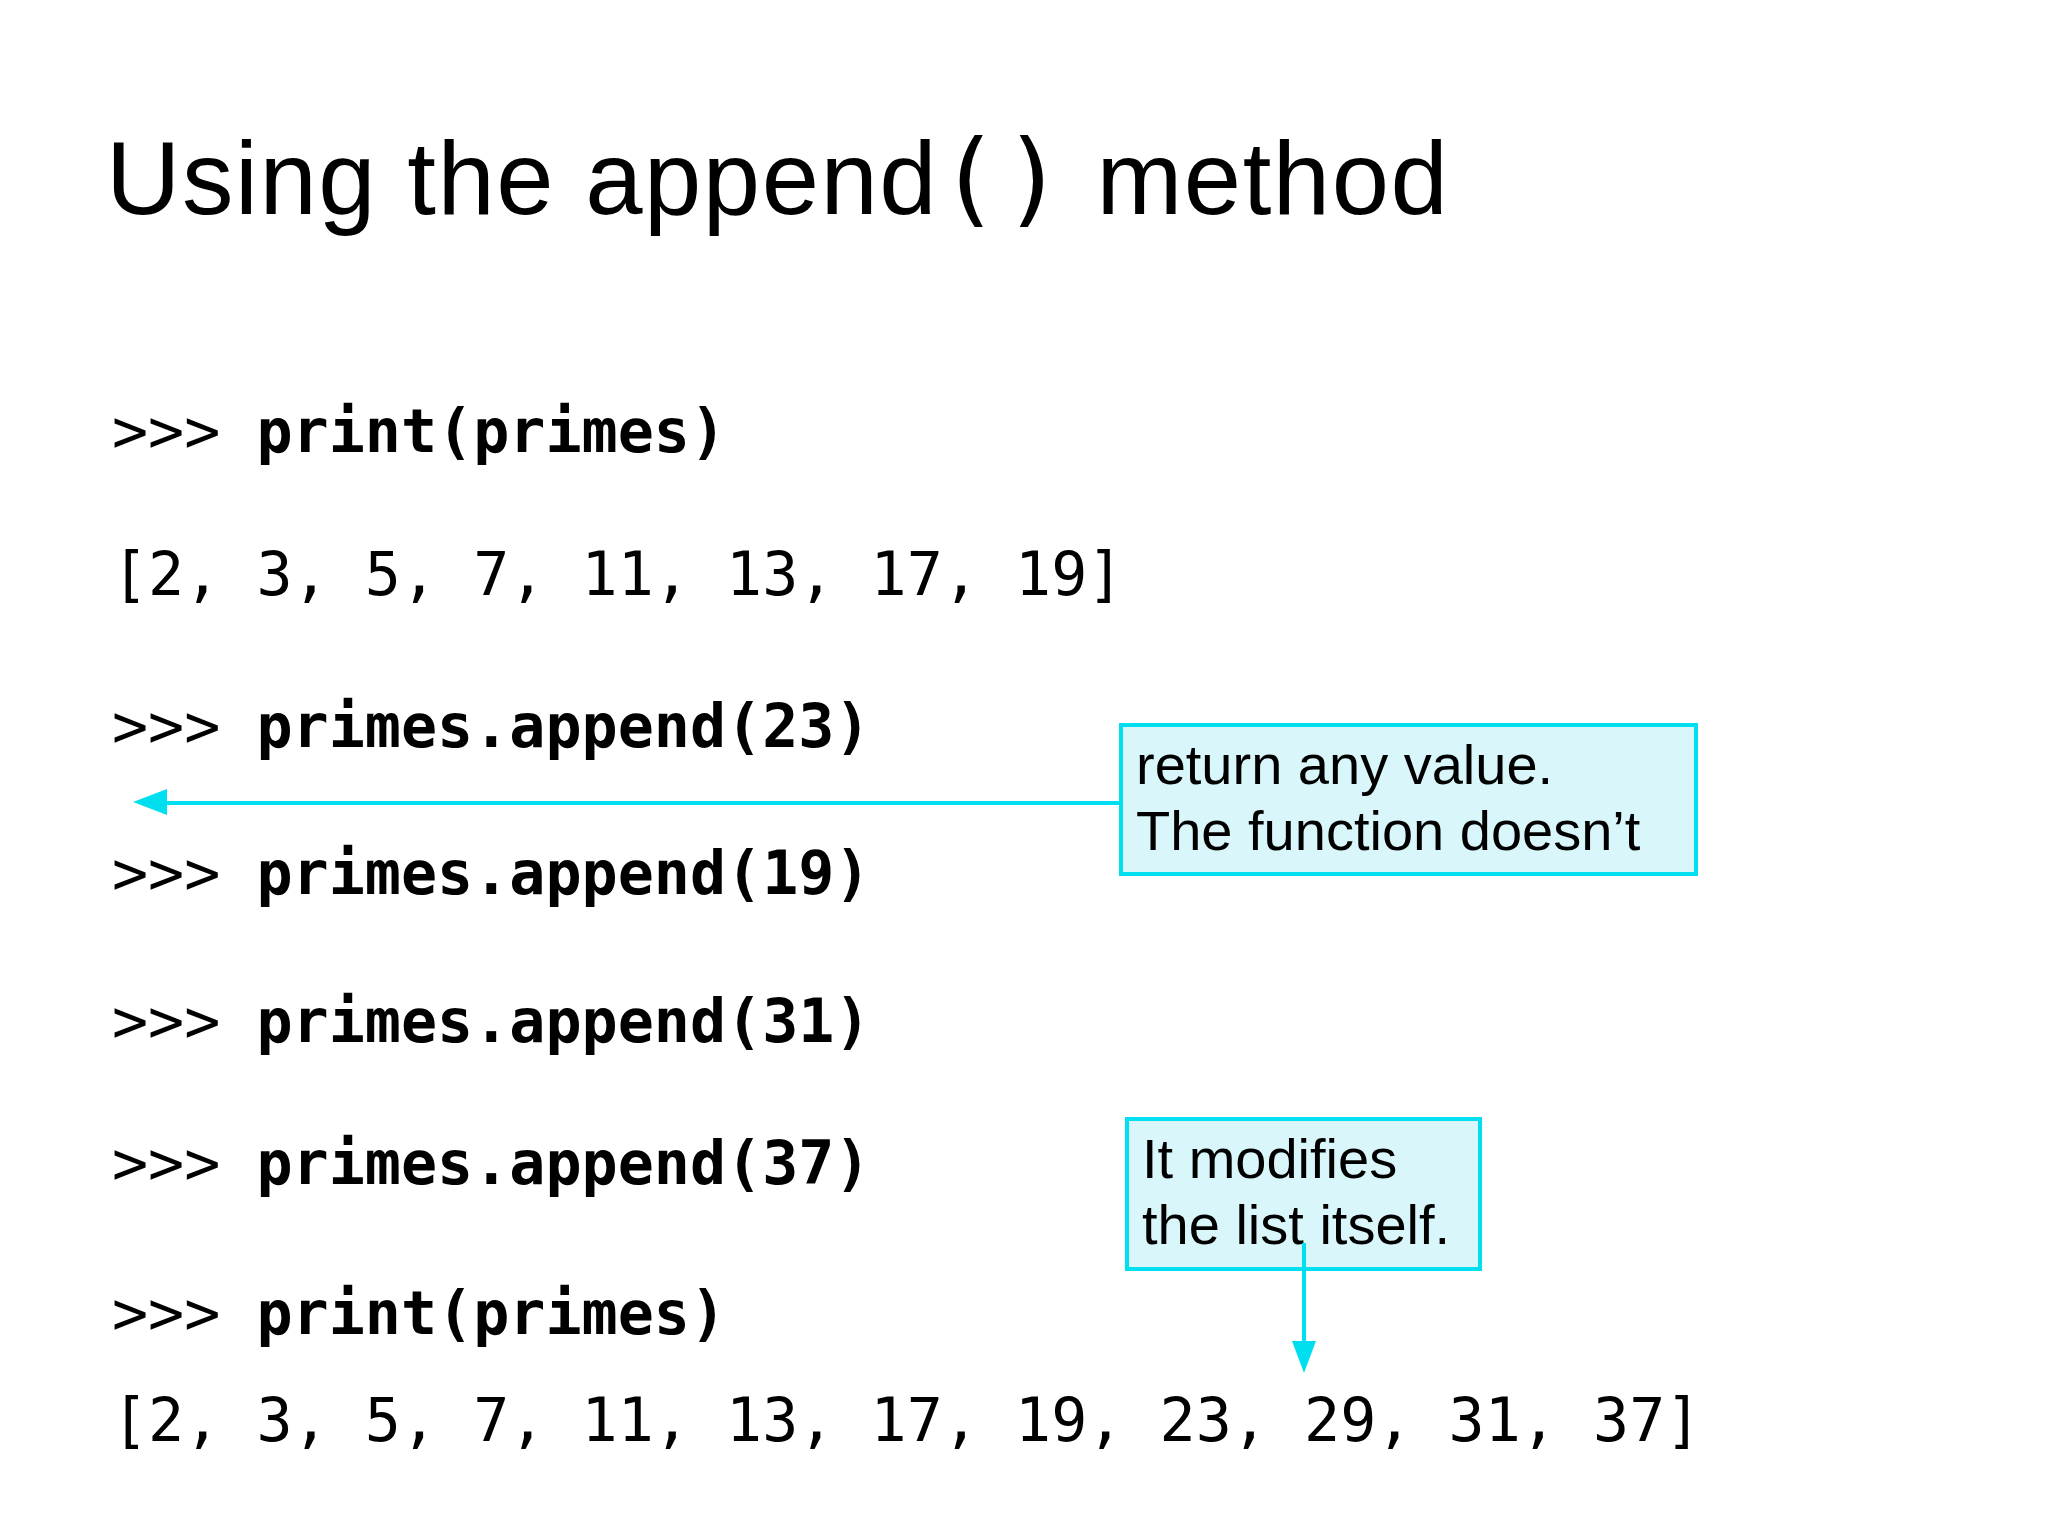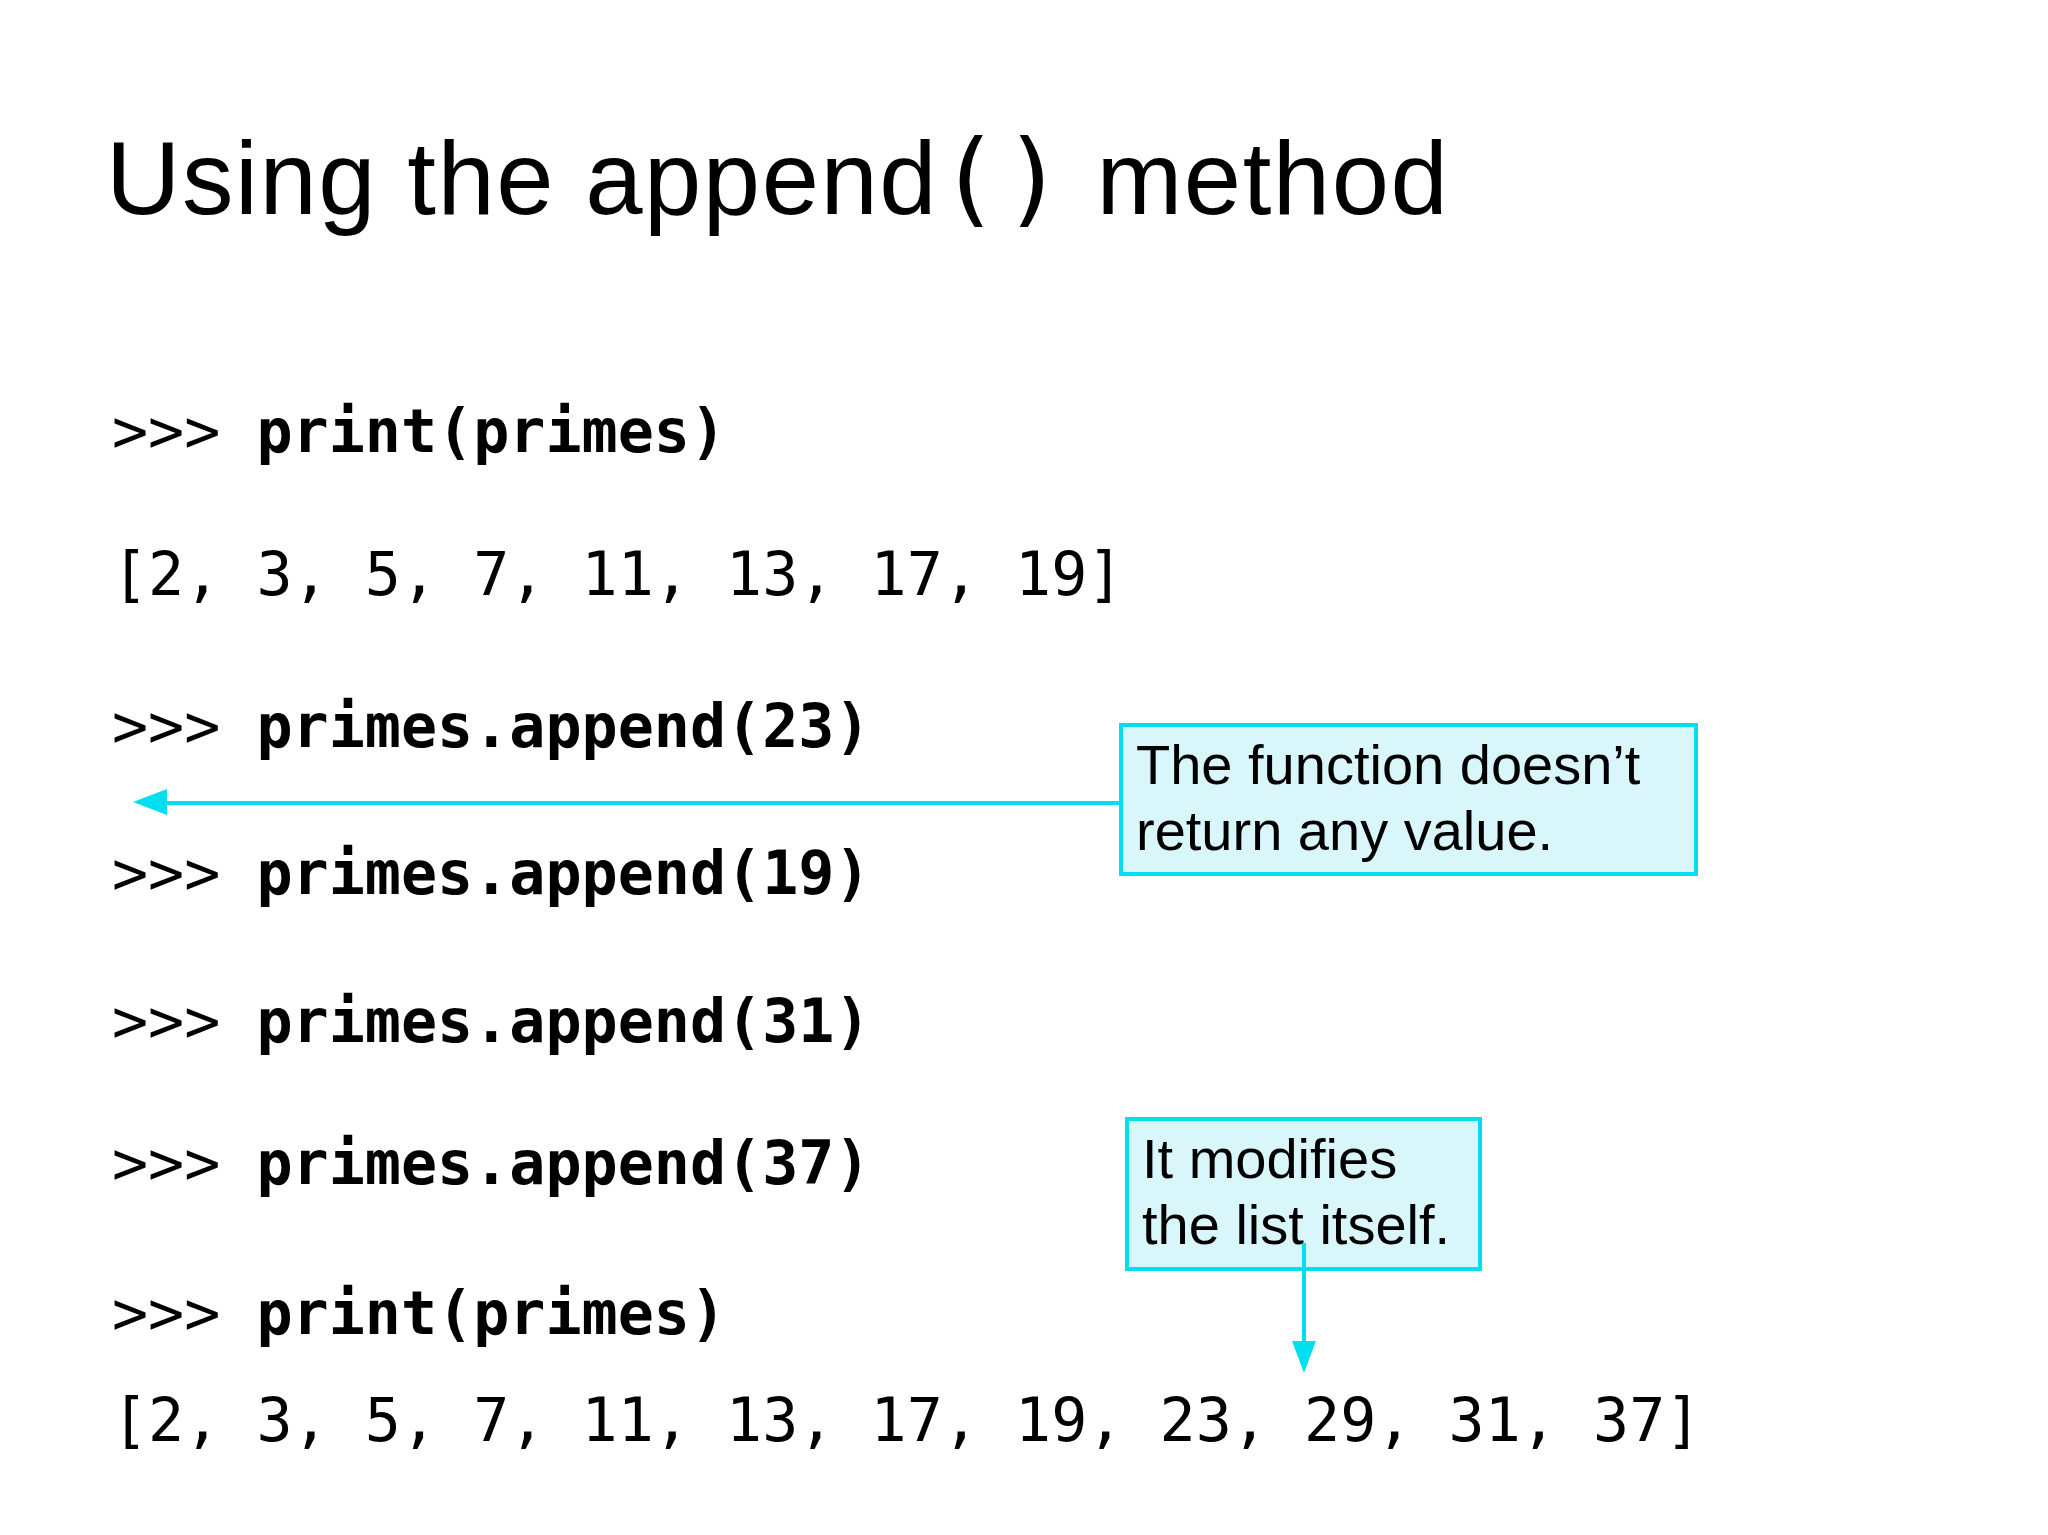--- a/index.html
+++ b/index.html
@@ -146,22 +146,22 @@
 
   <div class="code-line line-4"><span class="prompt">&gt;&gt;&gt;</span><span class="cmd">primes.append(31)</span></div>
 
   <div class="code-line line-5"><span class="prompt">&gt;&gt;&gt;</span><span class="cmd">primes.append(37)</span></div>
 
   <div class="code-line line-6"><span class="prompt">&gt;&gt;&gt;</span><span class="cmd">print(primes)</span></div>
 
   <div class="code-line output line-7">[2, 3, 5, 7, 11, 13, 17, 19, 23, 29, 31, 37]</div>
 
   <div class="callout callout-1">
+    <div>return any value.</div>
     <div>The function doesn’t</div>
-    <div>return any value.</div>
   </div>
 
   <div class="arrow-shaft-h"></div>
   <div class="arrow-head-left"></div>
 
   <div class="callout callout-2">
     <div>It modifies</div>
     <div>the list itself.</div>
   </div>
 

